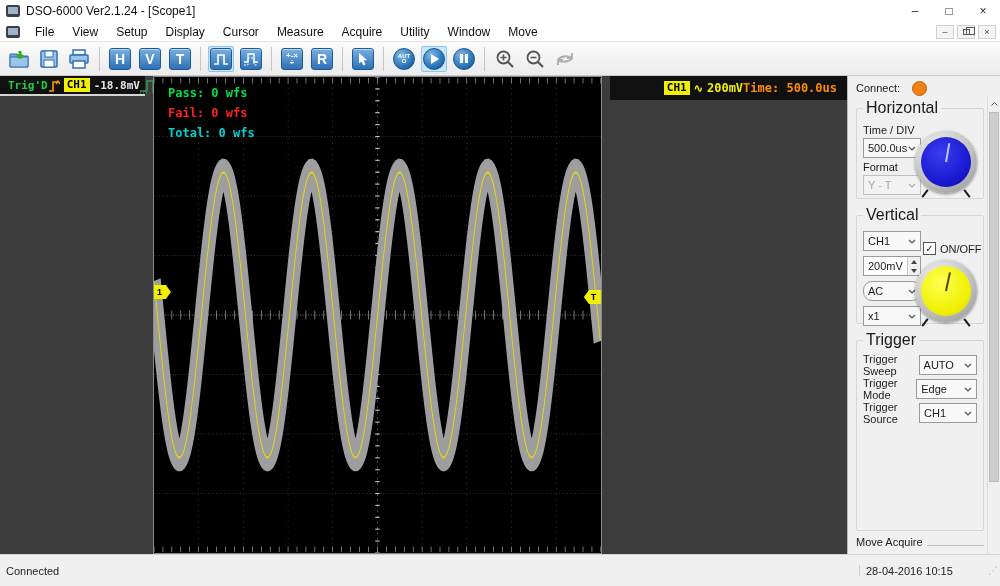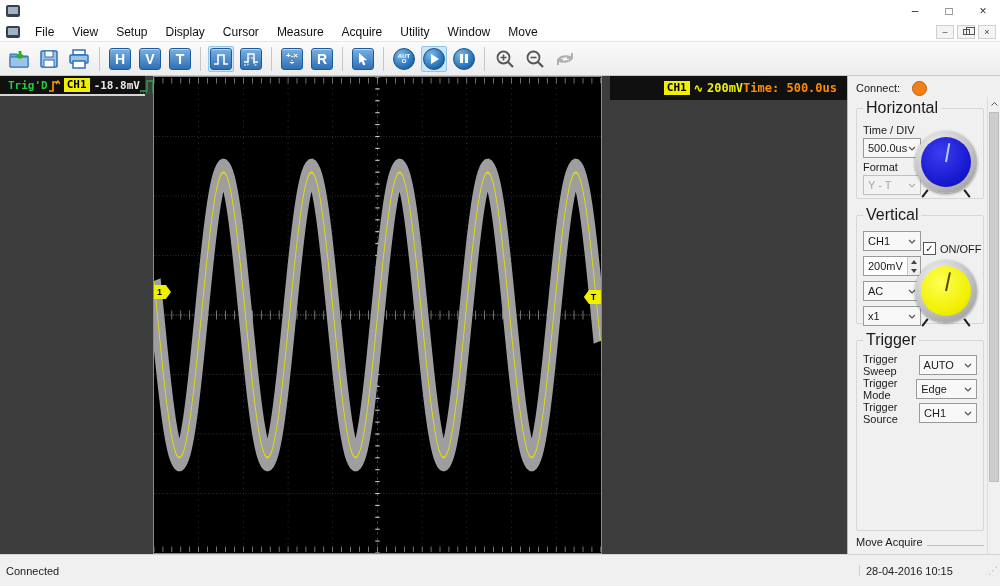--- a/index.html
+++ b/index.html
@@ -108,20 +108,21 @@
   .sb-date { width:128px; padding:0 6px; }
   .sb-grip { width:12px; color:#b5b5b5; font-size:10px; line-height:10px; }
 </style>
 </head>
 <body>
 
 <div class="app">
 
   <div class="titlebar">
     <span class="app-icon"></span>
+    <span class="title-text">DSO-6000 Ver2.1.24 - [Scope1]</span>
     <div class="win-controls">
       <span class="win-btn">–</span>
       <span class="win-btn">□</span>
       <span class="win-btn">×</span>
     </div>
   </div>
 
   <div class="menubar">
     <span class="app-icon"></span>
     <span class="menu-item">File</span>
@@ -494,20 +495,25 @@
               <line x1="409.5" y1="401.45" x2="417.5" y2="401.45" stroke="#cfcfcf" stroke-width="1"></line>
               <line x1="409.5" y1="412.3" x2="417.5" y2="412.3" stroke="#cfcfcf" stroke-width="1"></line>
               <line x1="409.5" y1="423.15" x2="417.5" y2="423.15" stroke="#cfcfcf" stroke-width="1"></line>
               <line x1="409.5" y1="434" x2="417.5" y2="434" stroke="#cfcfcf" stroke-width="1"></line>
             </g>
           <g>
               <path d="M0.0 186.0 L2.0 195.8 L4.0 205.7 L6.0 215.7 L8.0 225.8 L10.0 235.7 L12.0 245.6 L14.0 255.3 L16.0 264.7 L18.0 273.9 L20.0 282.7 L22.0 291.2 L24.0 299.2 L26.0 306.7 L28.0 313.7 L30.0 320.1 L32.0 325.9 L34.0 331.0 L36.0 335.5 L38.0 339.3 L40.0 342.3 L42.0 344.6 L44.0 346.1 L46.0 346.9 L48.0 346.9 L50.0 346.1 L52.0 344.6 L54.0 342.3 L56.0 339.3 L58.0 335.5 L60.0 331.0 L62.0 325.9 L64.0 320.1 L66.0 313.7 L68.0 306.7 L70.0 299.2 L72.0 291.2 L74.0 282.7 L76.0 273.9 L78.0 264.7 L80.0 255.3 L82.0 245.6 L84.0 235.7 L86.0 225.8 L88.0 215.7 L90.0 205.7 L92.0 195.8 L94.0 186.0 L96.0 176.4 L98.0 167.0 L100.0 157.9 L102.0 149.1 L104.0 140.8 L106.0 132.9 L108.0 125.5 L110.0 118.7 L112.0 112.4 L114.0 106.8 L116.0 101.8 L118.0 97.5 L120.0 93.9 L122.0 91.1 L124.0 89.0 L126.0 87.6 L128.0 87.0 L130.0 87.2 L132.0 88.2 L134.0 89.9 L136.0 92.4 L138.0 95.6 L140.0 99.6 L142.0 104.2 L144.0 109.5 L146.0 115.5 L148.0 122.0 L150.0 129.1 L152.0 136.8 L154.0 144.9 L156.0 153.5 L158.0 162.4 L160.0 171.6 L162.0 181.1 L164.0 190.9 L166.0 200.8 L168.0 210.7 L170.0 220.8 L172.0 230.8 L174.0 240.7 L176.0 250.4 L178.0 260.0 L180.0 269.3 L182.0 278.4 L184.0 287.0 L186.0 295.2 L188.0 303.0 L190.0 310.2 L192.0 316.9 L194.0 323.0 L196.0 328.5 L198.0 333.3 L200.0 337.5 L202.0 340.9 L204.0 343.5 L206.0 345.5 L208.0 346.6 L210.0 347.0 L212.0 346.6 L214.0 345.5 L216.0 343.5 L218.0 340.9 L220.0 337.5 L222.0 333.3 L224.0 328.5 L226.0 323.0 L228.0 316.9 L230.0 310.2 L232.0 303.0 L234.0 295.2 L236.0 287.0 L238.0 278.4 L240.0 269.3 L242.0 260.0 L244.0 250.4 L246.0 240.7 L248.0 230.8 L250.0 220.8 L252.0 210.7 L254.0 200.8 L256.0 190.9 L258.0 181.1 L260.0 171.6 L262.0 162.4 L264.0 153.5 L266.0 144.9 L268.0 136.8 L270.0 129.1 L272.0 122.0 L274.0 115.5 L276.0 109.5 L278.0 104.2 L280.0 99.6 L282.0 95.6 L284.0 92.4 L286.0 89.9 L288.0 88.2 L290.0 87.2 L292.0 87.0 L294.0 87.6 L296.0 89.0 L298.0 91.1 L300.0 93.9 L302.0 97.5 L304.0 101.8 L306.0 106.8 L308.0 112.4 L310.0 118.7 L312.0 125.5 L314.0 132.9 L316.0 140.8 L318.0 149.1 L320.0 157.9 L322.0 167.0 L324.0 176.4 L326.0 186.0 L328.0 195.8 L330.0 205.7 L332.0 215.7 L334.0 225.8 L336.0 235.7 L338.0 245.6 L340.0 255.3 L342.0 264.7 L344.0 273.9 L346.0 282.7 L348.0 291.2 L350.0 299.2 L352.0 306.7 L354.0 313.7 L356.0 320.1 L358.0 325.9 L360.0 331.0 L362.0 335.5 L364.0 339.3 L366.0 342.3 L368.0 344.6 L370.0 346.1 L372.0 346.9 L374.0 346.9 L376.0 346.1 L378.0 344.6 L380.0 342.3 L382.0 339.3 L384.0 335.5 L386.0 331.0 L388.0 325.9 L390.0 320.1 L392.0 313.7 L394.0 306.7 L396.0 299.2 L398.0 291.2 L400.0 282.7 L402.0 273.9 L404.0 264.7 L406.0 255.3 L408.0 245.6 L410.0 235.7 L412.0 225.8 L414.0 215.7 L416.0 205.7 L418.0 195.8 L420.0 186.0 L422.0 176.4 L424.0 167.0 L426.0 157.9 L428.0 149.1 L430.0 140.8 L432.0 132.9 L434.0 125.5 L436.0 118.7 L438.0 112.4 L440.0 106.8 L442.0 101.8 L444.0 97.5 L446.0 93.9 L448.0 91.1 L450.0 89.0 L452.0 87.6 L454.0 87.0 L456.0 87.2 L458.0 88.2 L460.0 89.9 L462.0 92.4 L464.0 95.6 L466.0 99.6 L468.0 104.2 L470.0 109.5 L472.0 115.5 L474.0 122.0 L476.0 129.1 L478.0 136.8 L480.0 144.9 L482.0 153.5 L484.0 162.4 L486.0 171.6 L488.0 181.1 L490.0 190.9 L492.0 200.8 L494.0 210.7 L496.0 220.8 L498.0 230.8 L500.0 240.7 L502.0 250.4 L504.0 260.0 L506.0 269.3 L508.0 278.4 L510.0 287.0 L512.0 295.2 L514.0 303.0 L516.0 310.2 L518.0 316.9 L520.0 323.0 L522.0 328.5 L524.0 333.3 L526.0 337.5 L528.0 340.9 L530.0 343.5 L532.0 345.5 L534.0 346.6 L536.0 347.0 L538.0 346.6 L540.0 345.5 L542.0 343.5 L544.0 340.9 L546.0 337.5 L548.0 333.3 L550.0 328.5 L552.0 323.0 L554.0 316.9 L556.0 310.2 L558.0 303.0 L560.0 295.2 L562.0 287.0 L564.0 278.4 L566.0 269.3 L568.0 260.0 L570.0 250.4 L572.0 240.7 L574.0 230.8 L576.0 220.8 L578.0 210.7 L580.0 200.8 L582.0 190.9 L584.0 181.1 L586.0 171.6 L588.0 162.4 L590.0 153.5 L592.0 144.9 L594.0 136.8 L596.0 129.1 L598.0 122.0 L600.0 115.5 L602.0 109.5 L604.0 104.2 L606.0 99.6 L608.0 95.6 L610.0 92.4 L612.0 89.9 L614.0 88.2 L616.0 87.2 L618.0 87.0 L620.0 87.6 L622.0 89.0 L624.0 91.1 L626.0 93.9 L628.0 97.5 L630.0 101.8 L632.0 106.8 L634.0 112.4 L636.0 118.7 L638.0 125.5 L640.0 132.9 L642.0 140.8 L644.0 149.1 L646.0 157.9 L648.0 167.0 L650.0 176.4 L652.0 186.0 L654.0 195.8 L656.0 205.7 L658.0 215.7 L660.0 225.8 L662.0 235.7 L664.0 245.6 L666.0 255.3 L668.0 264.7 L670.0 273.9 L672.0 282.7 L674.0 291.2 L676.0 299.2 L678.0 306.7 L680.0 313.7 L682.0 320.1 L684.0 325.9 L686.0 331.0 L688.0 335.5 L690.0 339.3 L692.0 342.3 L694.0 344.6 L696.0 346.1 L698.0 346.9 L700.0 346.9 L702.0 346.1 L704.0 344.6 L706.0 342.3 L708.0 339.3 L710.0 335.5 L712.0 331.0 L714.0 325.9 L716.0 320.1 L718.0 313.7 L720.0 306.7 L722.0 299.2 L724.0 291.2 L726.0 282.7 L728.0 273.9 L730.0 264.7 L732.0 255.3 L734.0 245.6 L736.0 235.7 L738.0 225.8 L740.0 215.7 L742.0 205.7 L744.0 195.8 L746.0 186.0 L748.0 176.4 L750.0 167.0 L752.0 157.9 L754.0 149.1 L756.0 140.8 L758.0 132.9 L760.0 125.5 L762.0 118.7 L764.0 112.4 L766.0 106.8 L768.0 101.8 L770.0 97.5 L772.0 93.9 L774.0 91.1 L776.0 89.0 L778.0 87.6 L780.0 87.0 L782.0 87.2 L784.0 88.2 L786.0 89.9 L788.0 92.4 L790.0 95.6 L792.0 99.6 L794.0 104.2 L796.0 109.5 L798.0 115.5 L800.0 122.0 L802.0 129.1 L804.0 136.8 L806.0 144.9 L808.0 153.5 L810.0 162.4 L812.0 171.6 L814.0 181.1 L816.0 190.9 L818.0 200.8 L820.0 210.7 L822.0 220.8 L824.0 230.8 L826.0 240.7 " fill="none" stroke="#9e9e9e" stroke-width="25"></path>
               <path d="M0.0 186.0 L2.0 195.8 L4.0 205.7 L6.0 215.7 L8.0 225.8 L10.0 235.7 L12.0 245.6 L14.0 255.3 L16.0 264.7 L18.0 273.9 L20.0 282.7 L22.0 291.2 L24.0 299.2 L26.0 306.7 L28.0 313.7 L30.0 320.1 L32.0 325.9 L34.0 331.0 L36.0 335.5 L38.0 339.3 L40.0 342.3 L42.0 344.6 L44.0 346.1 L46.0 346.9 L48.0 346.9 L50.0 346.1 L52.0 344.6 L54.0 342.3 L56.0 339.3 L58.0 335.5 L60.0 331.0 L62.0 325.9 L64.0 320.1 L66.0 313.7 L68.0 306.7 L70.0 299.2 L72.0 291.2 L74.0 282.7 L76.0 273.9 L78.0 264.7 L80.0 255.3 L82.0 245.6 L84.0 235.7 L86.0 225.8 L88.0 215.7 L90.0 205.7 L92.0 195.8 L94.0 186.0 L96.0 176.4 L98.0 167.0 L100.0 157.9 L102.0 149.1 L104.0 140.8 L106.0 132.9 L108.0 125.5 L110.0 118.7 L112.0 112.4 L114.0 106.8 L116.0 101.8 L118.0 97.5 L120.0 93.9 L122.0 91.1 L124.0 89.0 L126.0 87.6 L128.0 87.0 L130.0 87.2 L132.0 88.2 L134.0 89.9 L136.0 92.4 L138.0 95.6 L140.0 99.6 L142.0 104.2 L144.0 109.5 L146.0 115.5 L148.0 122.0 L150.0 129.1 L152.0 136.8 L154.0 144.9 L156.0 153.5 L158.0 162.4 L160.0 171.6 L162.0 181.1 L164.0 190.9 L166.0 200.8 L168.0 210.7 L170.0 220.8 L172.0 230.8 L174.0 240.7 L176.0 250.4 L178.0 260.0 L180.0 269.3 L182.0 278.4 L184.0 287.0 L186.0 295.2 L188.0 303.0 L190.0 310.2 L192.0 316.9 L194.0 323.0 L196.0 328.5 L198.0 333.3 L200.0 337.5 L202.0 340.9 L204.0 343.5 L206.0 345.5 L208.0 346.6 L210.0 347.0 L212.0 346.6 L214.0 345.5 L216.0 343.5 L218.0 340.9 L220.0 337.5 L222.0 333.3 L224.0 328.5 L226.0 323.0 L228.0 316.9 L230.0 310.2 L232.0 303.0 L234.0 295.2 L236.0 287.0 L238.0 278.4 L240.0 269.3 L242.0 260.0 L244.0 250.4 L246.0 240.7 L248.0 230.8 L250.0 220.8 L252.0 210.7 L254.0 200.8 L256.0 190.9 L258.0 181.1 L260.0 171.6 L262.0 162.4 L264.0 153.5 L266.0 144.9 L268.0 136.8 L270.0 129.1 L272.0 122.0 L274.0 115.5 L276.0 109.5 L278.0 104.2 L280.0 99.6 L282.0 95.6 L284.0 92.4 L286.0 89.9 L288.0 88.2 L290.0 87.2 L292.0 87.0 L294.0 87.6 L296.0 89.0 L298.0 91.1 L300.0 93.9 L302.0 97.5 L304.0 101.8 L306.0 106.8 L308.0 112.4 L310.0 118.7 L312.0 125.5 L314.0 132.9 L316.0 140.8 L318.0 149.1 L320.0 157.9 L322.0 167.0 L324.0 176.4 L326.0 186.0 L328.0 195.8 L330.0 205.7 L332.0 215.7 L334.0 225.8 L336.0 235.7 L338.0 245.6 L340.0 255.3 L342.0 264.7 L344.0 273.9 L346.0 282.7 L348.0 291.2 L350.0 299.2 L352.0 306.7 L354.0 313.7 L356.0 320.1 L358.0 325.9 L360.0 331.0 L362.0 335.5 L364.0 339.3 L366.0 342.3 L368.0 344.6 L370.0 346.1 L372.0 346.9 L374.0 346.9 L376.0 346.1 L378.0 344.6 L380.0 342.3 L382.0 339.3 L384.0 335.5 L386.0 331.0 L388.0 325.9 L390.0 320.1 L392.0 313.7 L394.0 306.7 L396.0 299.2 L398.0 291.2 L400.0 282.7 L402.0 273.9 L404.0 264.7 L406.0 255.3 L408.0 245.6 L410.0 235.7 L412.0 225.8 L414.0 215.7 L416.0 205.7 L418.0 195.8 L420.0 186.0 L422.0 176.4 L424.0 167.0 L426.0 157.9 L428.0 149.1 L430.0 140.8 L432.0 132.9 L434.0 125.5 L436.0 118.7 L438.0 112.4 L440.0 106.8 L442.0 101.8 L444.0 97.5 L446.0 93.9 L448.0 91.1 L450.0 89.0 L452.0 87.6 L454.0 87.0 L456.0 87.2 L458.0 88.2 L460.0 89.9 L462.0 92.4 L464.0 95.6 L466.0 99.6 L468.0 104.2 L470.0 109.5 L472.0 115.5 L474.0 122.0 L476.0 129.1 L478.0 136.8 L480.0 144.9 L482.0 153.5 L484.0 162.4 L486.0 171.6 L488.0 181.1 L490.0 190.9 L492.0 200.8 L494.0 210.7 L496.0 220.8 L498.0 230.8 L500.0 240.7 L502.0 250.4 L504.0 260.0 L506.0 269.3 L508.0 278.4 L510.0 287.0 L512.0 295.2 L514.0 303.0 L516.0 310.2 L518.0 316.9 L520.0 323.0 L522.0 328.5 L524.0 333.3 L526.0 337.5 L528.0 340.9 L530.0 343.5 L532.0 345.5 L534.0 346.6 L536.0 347.0 L538.0 346.6 L540.0 345.5 L542.0 343.5 L544.0 340.9 L546.0 337.5 L548.0 333.3 L550.0 328.5 L552.0 323.0 L554.0 316.9 L556.0 310.2 L558.0 303.0 L560.0 295.2 L562.0 287.0 L564.0 278.4 L566.0 269.3 L568.0 260.0 L570.0 250.4 L572.0 240.7 L574.0 230.8 L576.0 220.8 L578.0 210.7 L580.0 200.8 L582.0 190.9 L584.0 181.1 L586.0 171.6 L588.0 162.4 L590.0 153.5 L592.0 144.9 L594.0 136.8 L596.0 129.1 L598.0 122.0 L600.0 115.5 L602.0 109.5 L604.0 104.2 L606.0 99.6 L608.0 95.6 L610.0 92.4 L612.0 89.9 L614.0 88.2 L616.0 87.2 L618.0 87.0 L620.0 87.6 L622.0 89.0 L624.0 91.1 L626.0 93.9 L628.0 97.5 L630.0 101.8 L632.0 106.8 L634.0 112.4 L636.0 118.7 L638.0 125.5 L640.0 132.9 L642.0 140.8 L644.0 149.1 L646.0 157.9 L648.0 167.0 L650.0 176.4 L652.0 186.0 L654.0 195.8 L656.0 205.7 L658.0 215.7 L660.0 225.8 L662.0 235.7 L664.0 245.6 L666.0 255.3 L668.0 264.7 L670.0 273.9 L672.0 282.7 L674.0 291.2 L676.0 299.2 L678.0 306.7 L680.0 313.7 L682.0 320.1 L684.0 325.9 L686.0 331.0 L688.0 335.5 L690.0 339.3 L692.0 342.3 L694.0 344.6 L696.0 346.1 L698.0 346.9 L700.0 346.9 L702.0 346.1 L704.0 344.6 L706.0 342.3 L708.0 339.3 L710.0 335.5 L712.0 331.0 L714.0 325.9 L716.0 320.1 L718.0 313.7 L720.0 306.7 L722.0 299.2 L724.0 291.2 L726.0 282.7 L728.0 273.9 L730.0 264.7 L732.0 255.3 L734.0 245.6 L736.0 235.7 L738.0 225.8 L740.0 215.7 L742.0 205.7 L744.0 195.8 L746.0 186.0 L748.0 176.4 L750.0 167.0 L752.0 157.9 L754.0 149.1 L756.0 140.8 L758.0 132.9 L760.0 125.5 L762.0 118.7 L764.0 112.4 L766.0 106.8 L768.0 101.8 L770.0 97.5 L772.0 93.9 L774.0 91.1 L776.0 89.0 L778.0 87.6 L780.0 87.0 L782.0 87.2 L784.0 88.2 L786.0 89.9 L788.0 92.4 L790.0 95.6 L792.0 99.6 L794.0 104.2 L796.0 109.5 L798.0 115.5 L800.0 122.0 L802.0 129.1 L804.0 136.8 L806.0 144.9 L808.0 153.5 L810.0 162.4 L812.0 171.6 L814.0 181.1 L816.0 190.9 L818.0 200.8 L820.0 210.7 L822.0 220.8 L824.0 230.8 L826.0 240.7 " fill="none" stroke="#e8e000" stroke-width="1.5"></path>
             </g>
         </svg>
+        <div class="passfail">
+          <div class="pf-pass">Pass: 0 wfs</div>
+          <div class="pf-fail">Fail: 0 wfs</div>
+          <div class="pf-total">Total: 0 wfs</div>
+        </div>
         <span class="marker-left">1</span>
         <span class="marker-right">T</span>
       </div>
 
       <div class="scope-bottom">
         <div class="bottom-left">
           <span class="ch-badge">CH1</span>
           <span class="wave-sym">∿</span>
           <span class="ch-scale">200mV</span>
         </div>
@@ -562,21 +568,21 @@
           <span class="val">200mV</span>
           <span class="spin-btns">
             <i>
                 <span class="tri-up"></span>
               </i>
             <i>
                 <span class="tri-dn"></span>
               </i>
           </span>
         </div>
-        <div class="select" style="margin-top:5px;">
+        <div class="select" style="margin-top:5px;border-radius:9px;">
           <span>AC</span>
           <svg width="8" height="5">
               <polyline points="1,1 4,4 7,1" fill="none" stroke="#555" stroke-width="1.2"></polyline>
             </svg>
         </div>
         <div class="select" style="margin-top:5px;">
           <span>x1</span>
           <svg width="8" height="5">
               <polyline points="1,1 4,4 7,1" fill="none" stroke="#555" stroke-width="1.2"></polyline>
             </svg>

